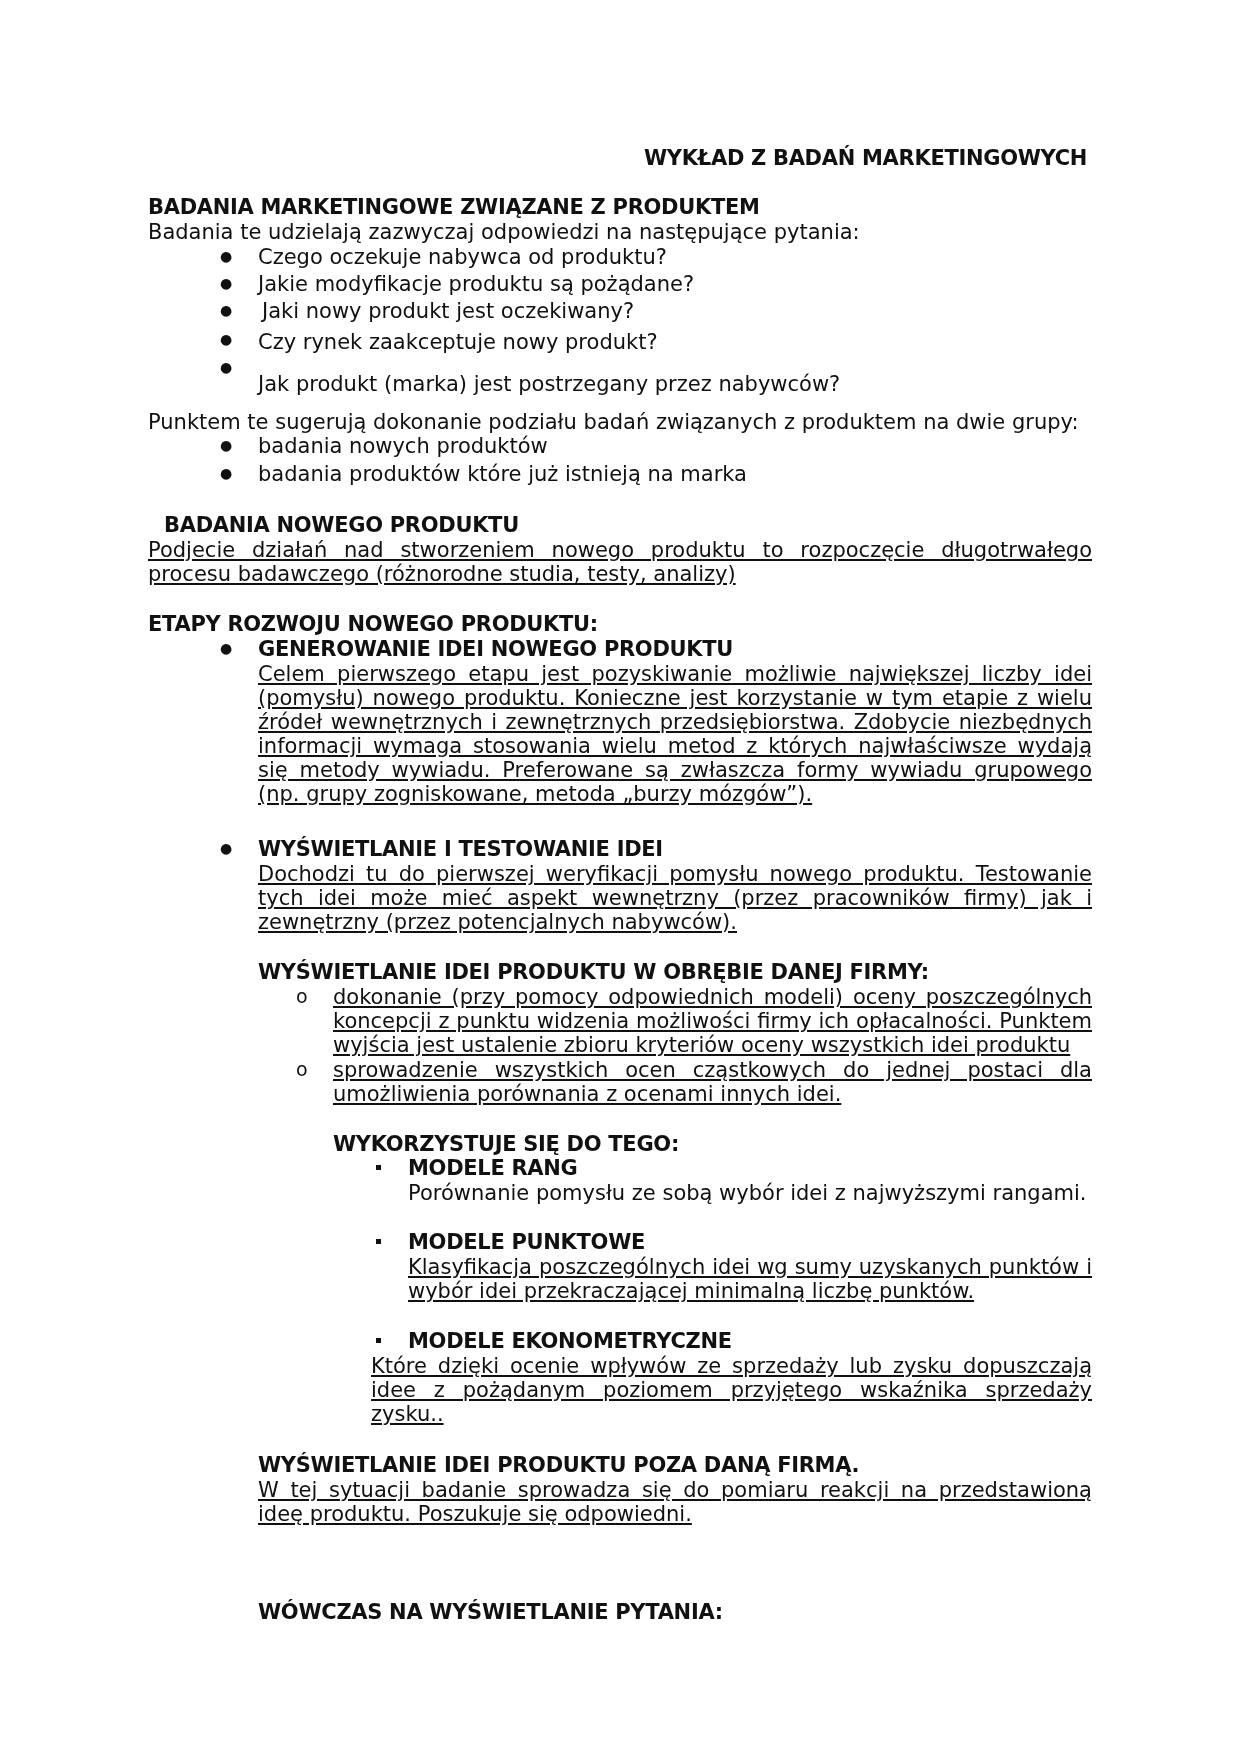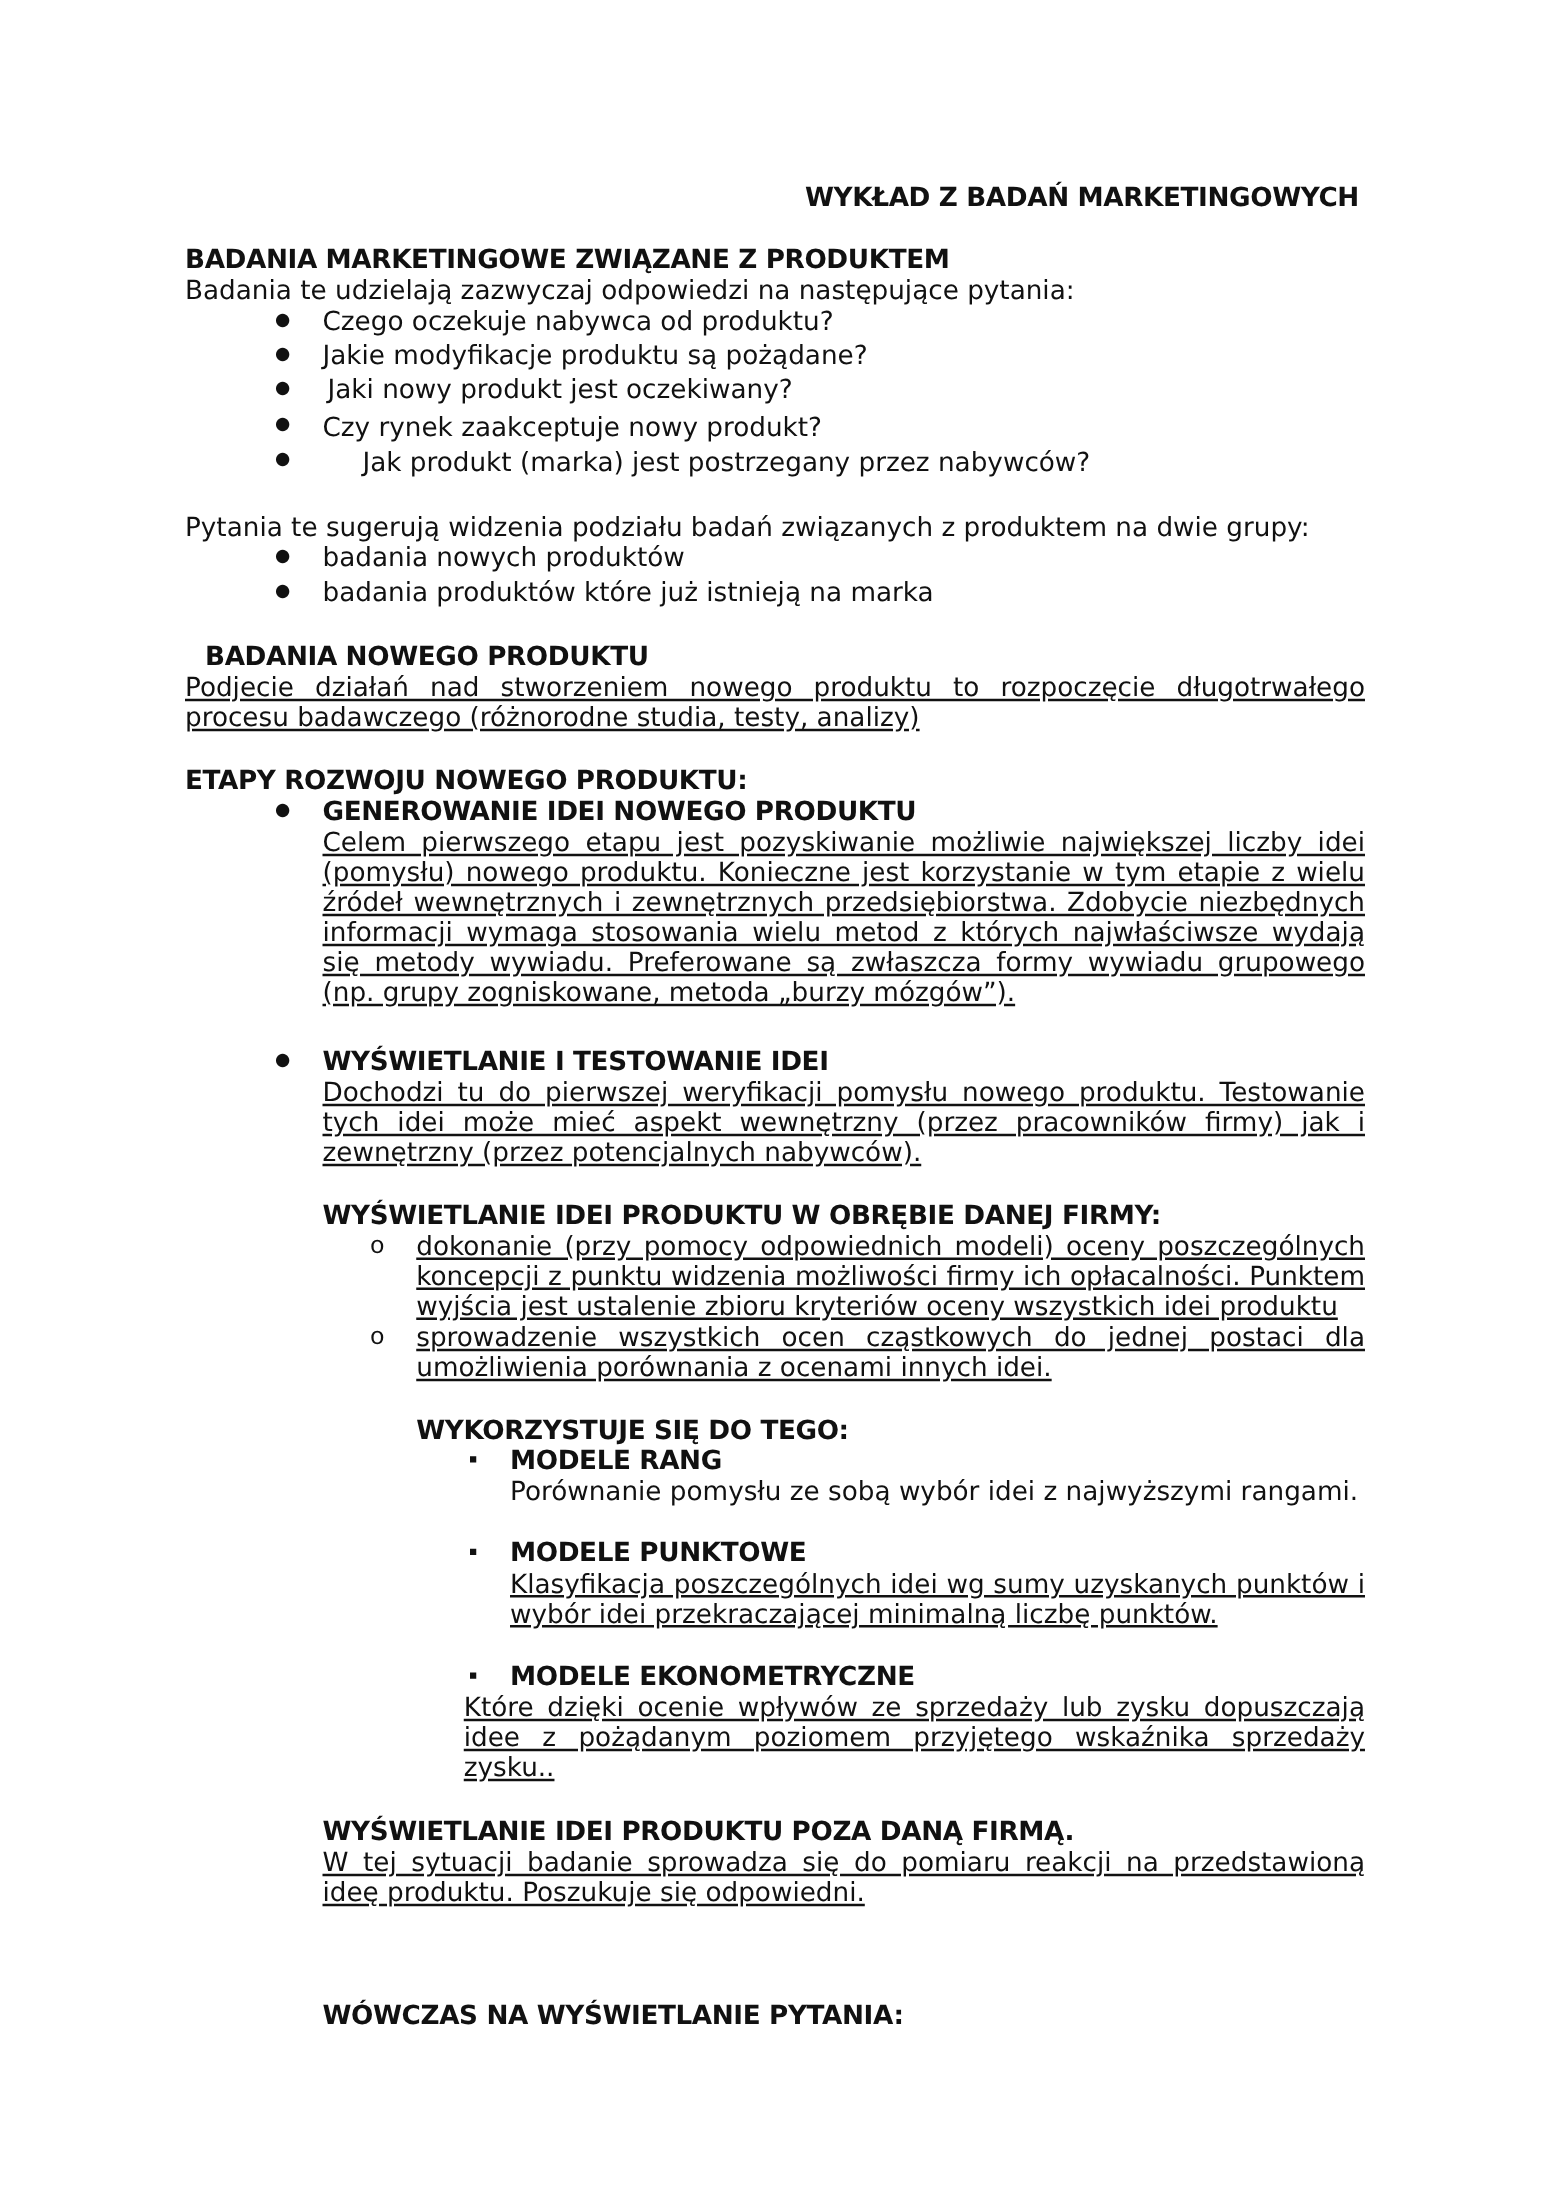--- a/index.html
+++ b/index.html
@@ -25,23 +25,23 @@
 
   <span class="bul" style="left:72px; top:248px;">●</span>
   <div class="t" style="left:110px; top:245px;">Czego oczekuje nabywca od produktu?</div>
   <span class="bul" style="left:72px; top:275px;">●</span>
   <div class="t" style="left:110px; top:272px;">Jakie modyfikacje produktu są pożądane?</div>
   <span class="bul" style="left:72px; top:302px;">●</span>
   <div class="t" style="left:114px; top:299px;">Jaki nowy produkt jest oczekiwany?</div>
   <span class="bul" style="left:72px; top:331px;">●</span>
   <div class="t" style="left:110px; top:330px;">Czy rynek zaakceptuje nowy produkt?</div>
   <span class="bul" style="left:72px; top:359px;">●</span>
-  <div class="t" style="left:110px; top:358px;margin-left:32px;">Jak produkt (marka) jest postrzegany przez nabywców?</div>
+  <div class="t" style="left:110px; top:372px;">Jak produkt (marka) jest postrzegany przez nabywców?</div>
 
-  <div class="t" style="left:0; top:410px;">Pytania te sugerują widzenia podziału badań związanych z produktem na dwie grupy:</div>
+  <div class="t" style="left:0; top:410px;">Punktem te sugerują dokonanie podziału badań związanych z produktem na dwie grupy:</div>
   <span class="bul" style="left:72px; top:437px;">●</span>
   <div class="t" style="left:110px; top:434px;">badania nowych produktów</div>
   <span class="bul" style="left:72px; top:465px;">●</span>
   <div class="t" style="left:110px; top:462px;">badania produktów które już istnieją na marka</div>
 
   <div class="t b" style="left:0; top:513px;margin-left:16px;">BADANIA NOWEGO PRODUKTU</div>
   <div class="t j" style="left:0; top:538px; width:944px;">Podjecie działań nad stworzeniem nowego produktu to rozpoczęcie długotrwałego procesu badawczego (różnorodne studia, testy, analizy)</div>
 
   <div class="t b" style="left:0; top:612px;">ETAPY ROZWOJU NOWEGO PRODUKTU:</div>
 

